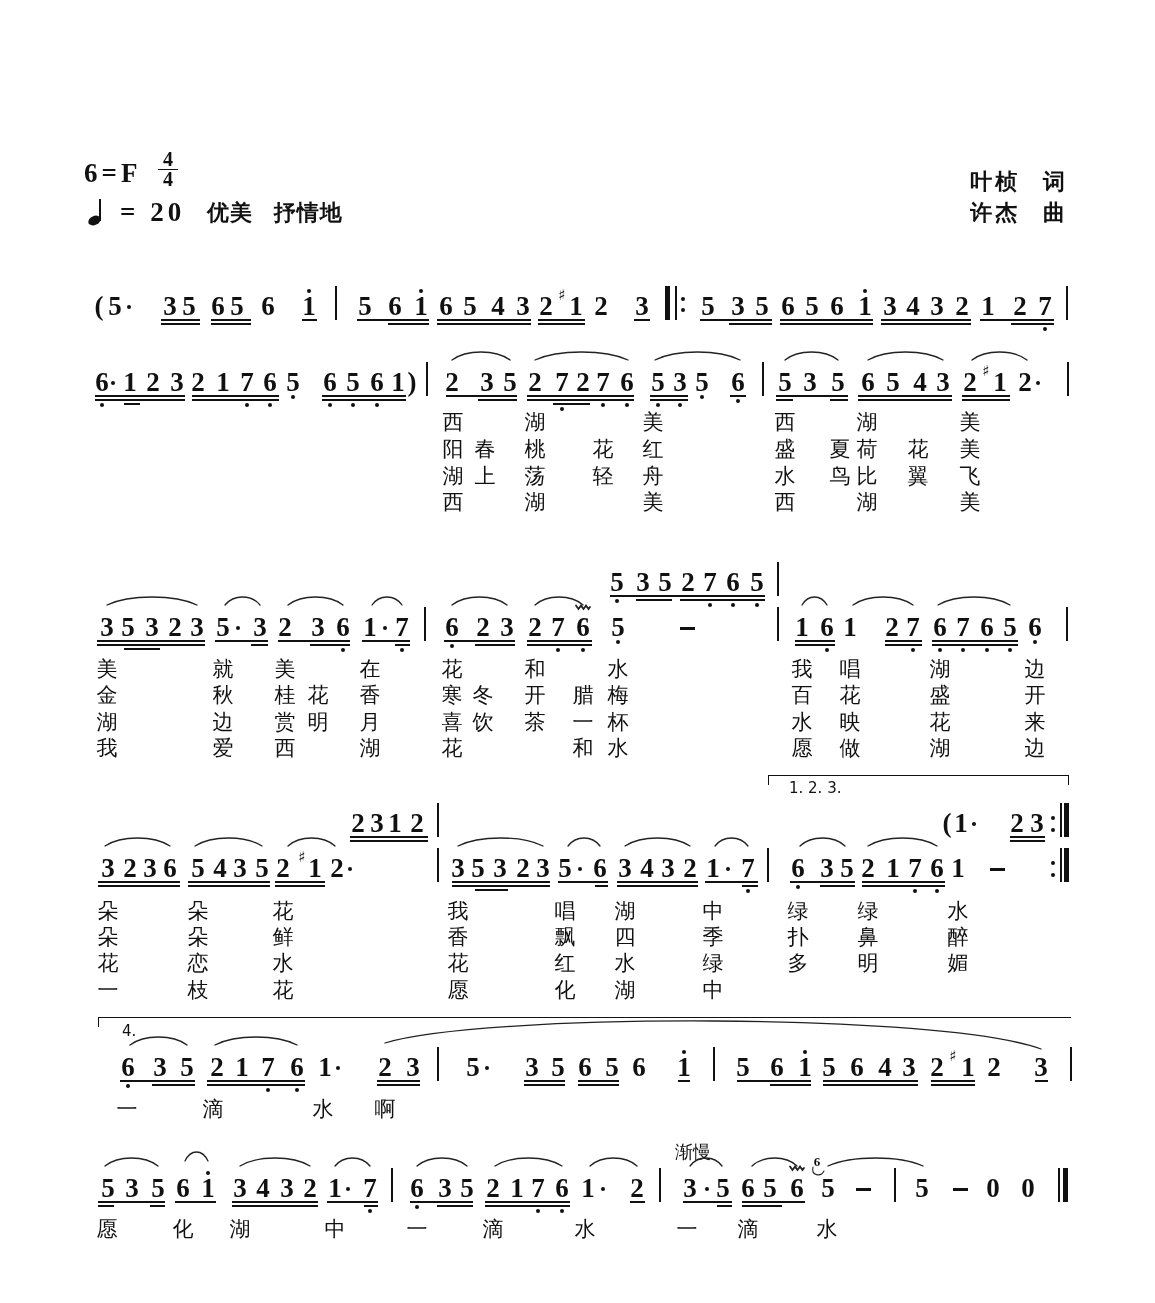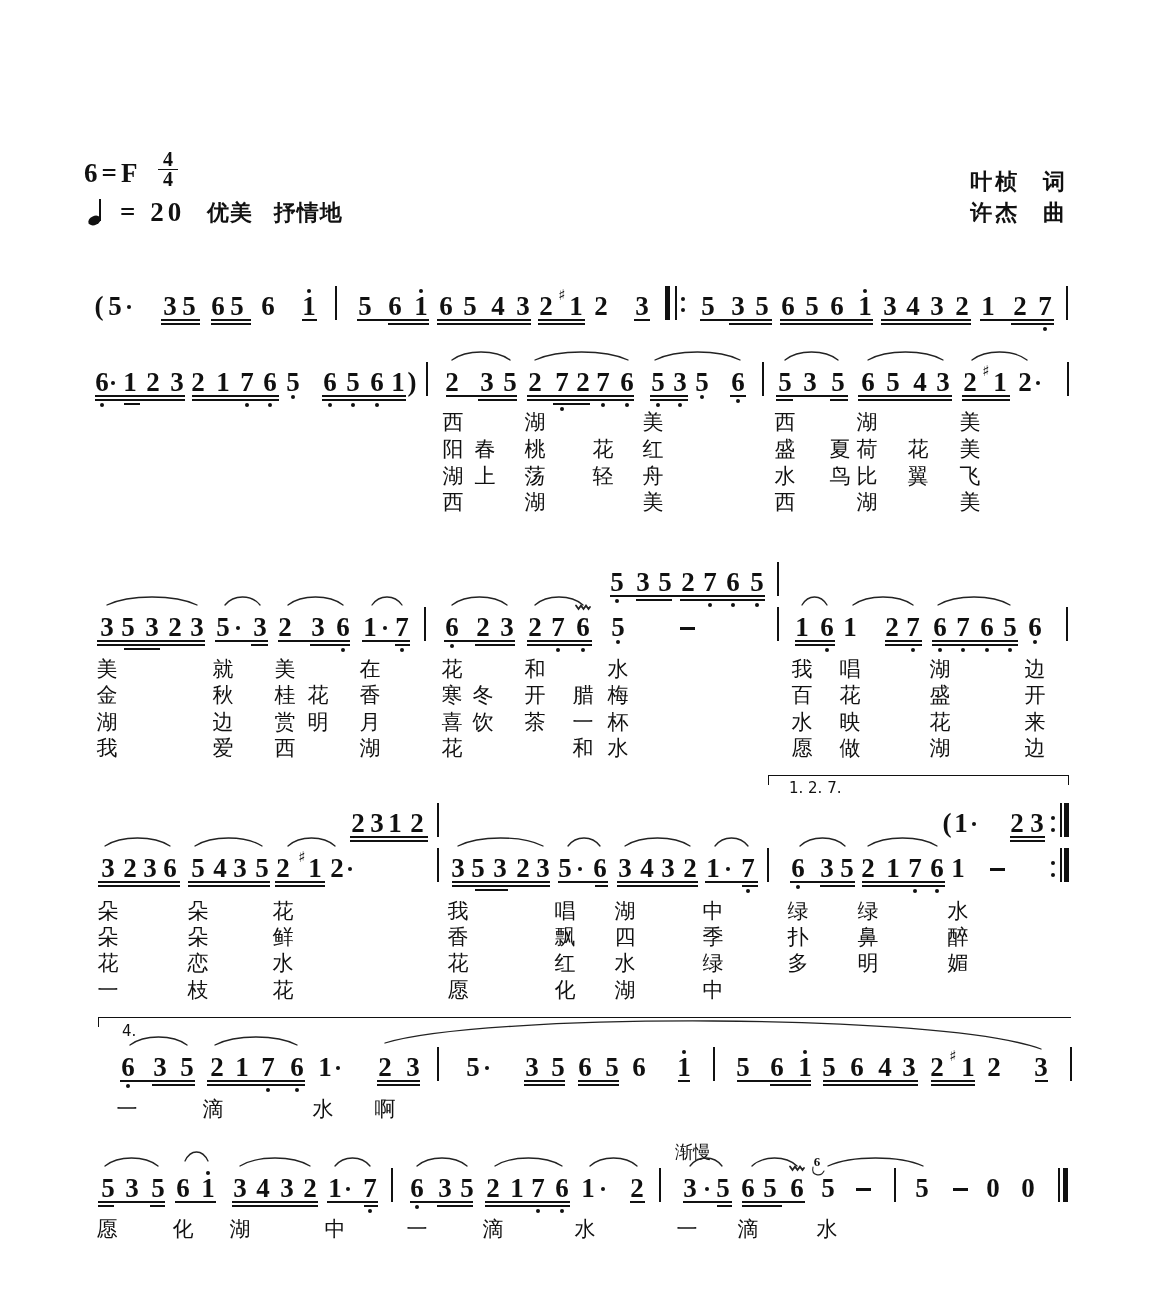--- a/index.html
+++ b/index.html
@@ -607,21 +607,21 @@
       <div class="lyric" style="left: 183px; top: 1229px;">化</div>
       <div class="lyric" style="left: 240px; top: 1229px;">湖</div>
       <div class="lyric" style="left: 335px; top: 1229px;">中</div>
       <div class="lyric" style="left: 417px; top: 1229px;">一</div>
       <div class="lyric" style="left: 493px; top: 1229px;">滴</div>
       <div class="lyric" style="left: 585px; top: 1229px;">水</div>
       <div class="lyric" style="left: 687px; top: 1229px;">一</div>
       <div class="lyric" style="left: 748px; top: 1229px;">滴</div>
       <div class="lyric" style="left: 827px; top: 1229px;">水</div>
       <div class="volta closed" style="left: 768px; top: 775px; width: 299px;"></div>
-      <div class="mark" style="left: 789px; top: 788px; font-size: 15px;">1. 2. 7.</div>
+      <div class="mark" style="left: 789px; top: 788px; font-size: 15px;">1. 2. 3.</div>
       <div class="volta" style="left: 98px; top: 1017px; width: 972px;"></div>
       <div class="mark" style="left: 122px; top: 1031px; font-size: 15px;">4.</div>
       <div class="mark" style="left: 675px; top: 1152px; font-size: 18px;">渐慢</div>
     </div>
   <svg id="slur-layer" width="1155" height="1303" viewBox="0 0 1155 1303">
       <path d="M452 360 C466.5 349.3333333333333 495.5 349.3333333333333 510 360" fill="none" stroke="#222" stroke-width="1.3" stroke-linecap="round"></path>
       <path d="M535 360 C558.25 349.3333333333333 604.75 349.3333333333333 628 360" fill="none" stroke="#222" stroke-width="1.3" stroke-linecap="round"></path>
       <path d="M655 360 C676.25 349.3333333333333 718.75 349.3333333333333 740 360" fill="none" stroke="#222" stroke-width="1.3" stroke-linecap="round"></path>
       <path d="M785 360 C798.25 349.3333333333333 824.75 349.3333333333333 838 360" fill="none" stroke="#222" stroke-width="1.3" stroke-linecap="round"></path>
       <path d="M868 360 C886.75 349.3333333333333 924.25 349.3333333333333 943 360" fill="none" stroke="#222" stroke-width="1.3" stroke-linecap="round"></path>

